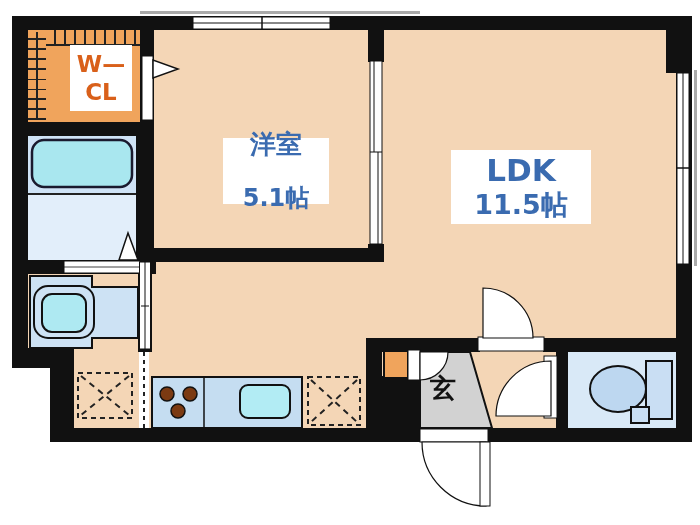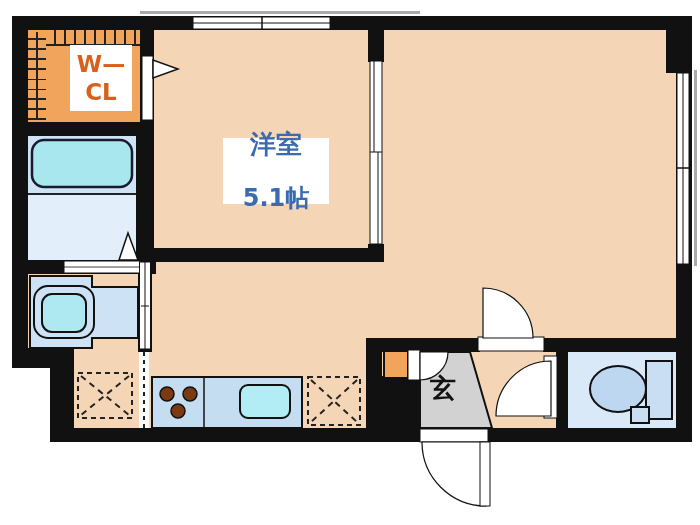--- a/index.html
+++ b/index.html
@@ -144,19 +144,23 @@
   <div class="label-box orange-txt" style="left:70px;top:45px;width:62px;height:66px;font-size:23px;">
     <span>W—</span>
     <span>CL</span>
   </div>
 
   <div class="label-box blue" style="left:223px;top:138px;width:106px;height:66px;">
     <span style="font-size:26px;">洋室</span>
     <span style="font-size:24px;margin-top:23px;">5.1帖</span>
   </div>
 
+  <div class="label-box blue" style="left:451px;top:150px;width:140px;height:74px;">
+    <span style="font-size:31px;">LDK</span>
+    <span style="font-size:27px;">11.5帖</span>
+  </div>
 
   <div class="abs" style="left:426px;top:371px;width:34px;height:34px;color:#111;font-size:26px;font-weight:600;
               display:flex;align-items:center;justify-content:center;">
     <span>玄</span>
   </div>
 
 </div>
 
 </body></html>

